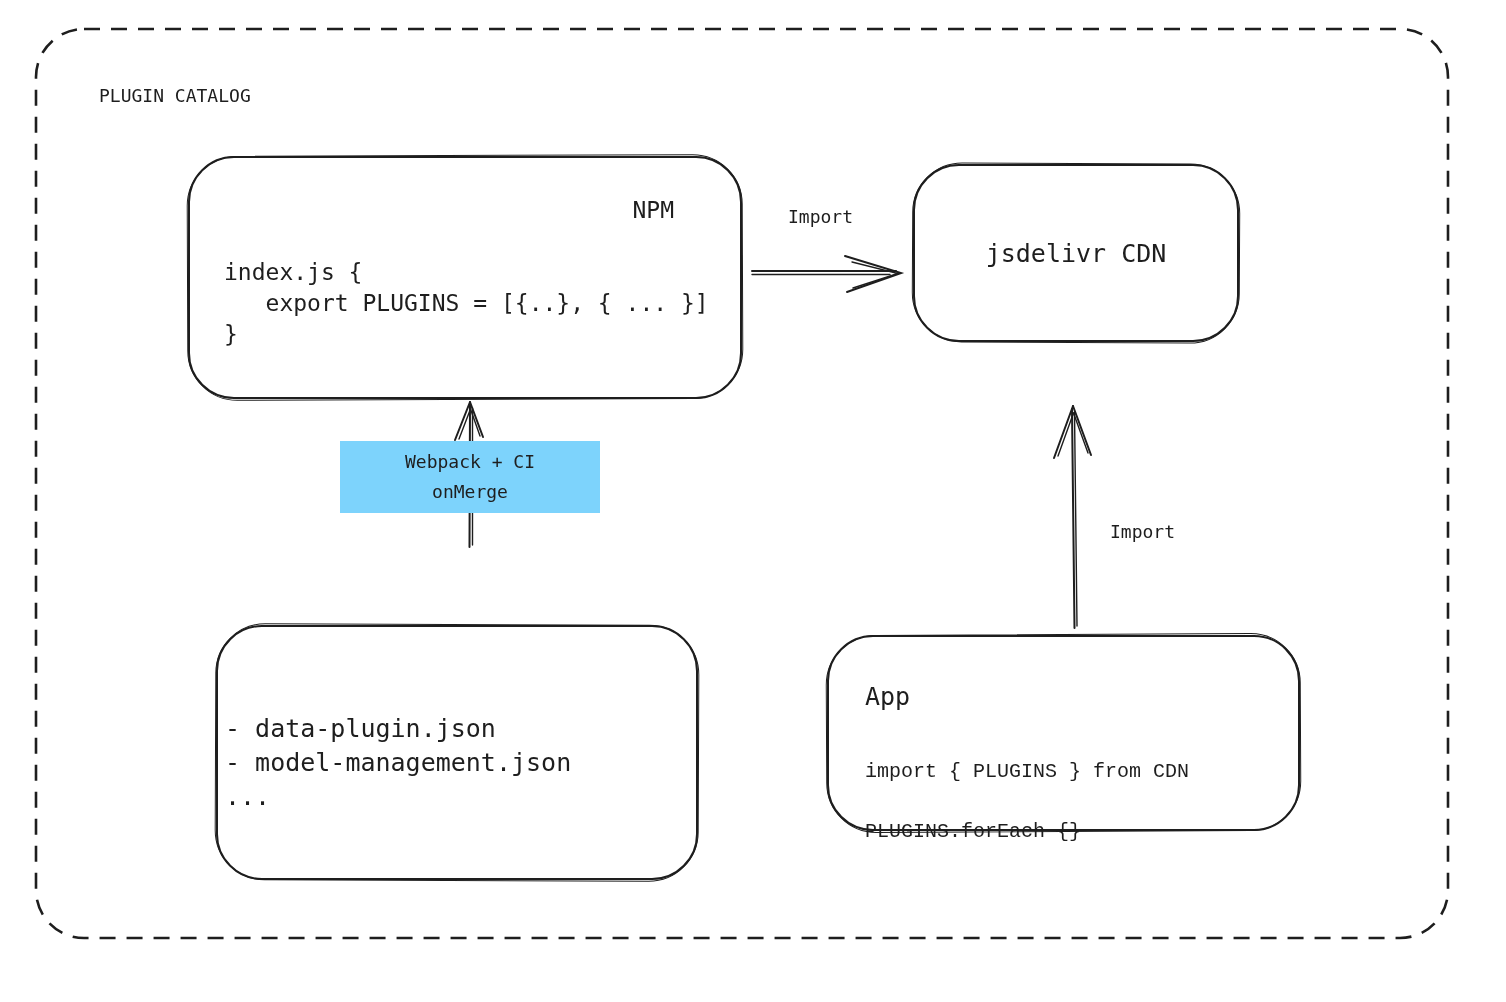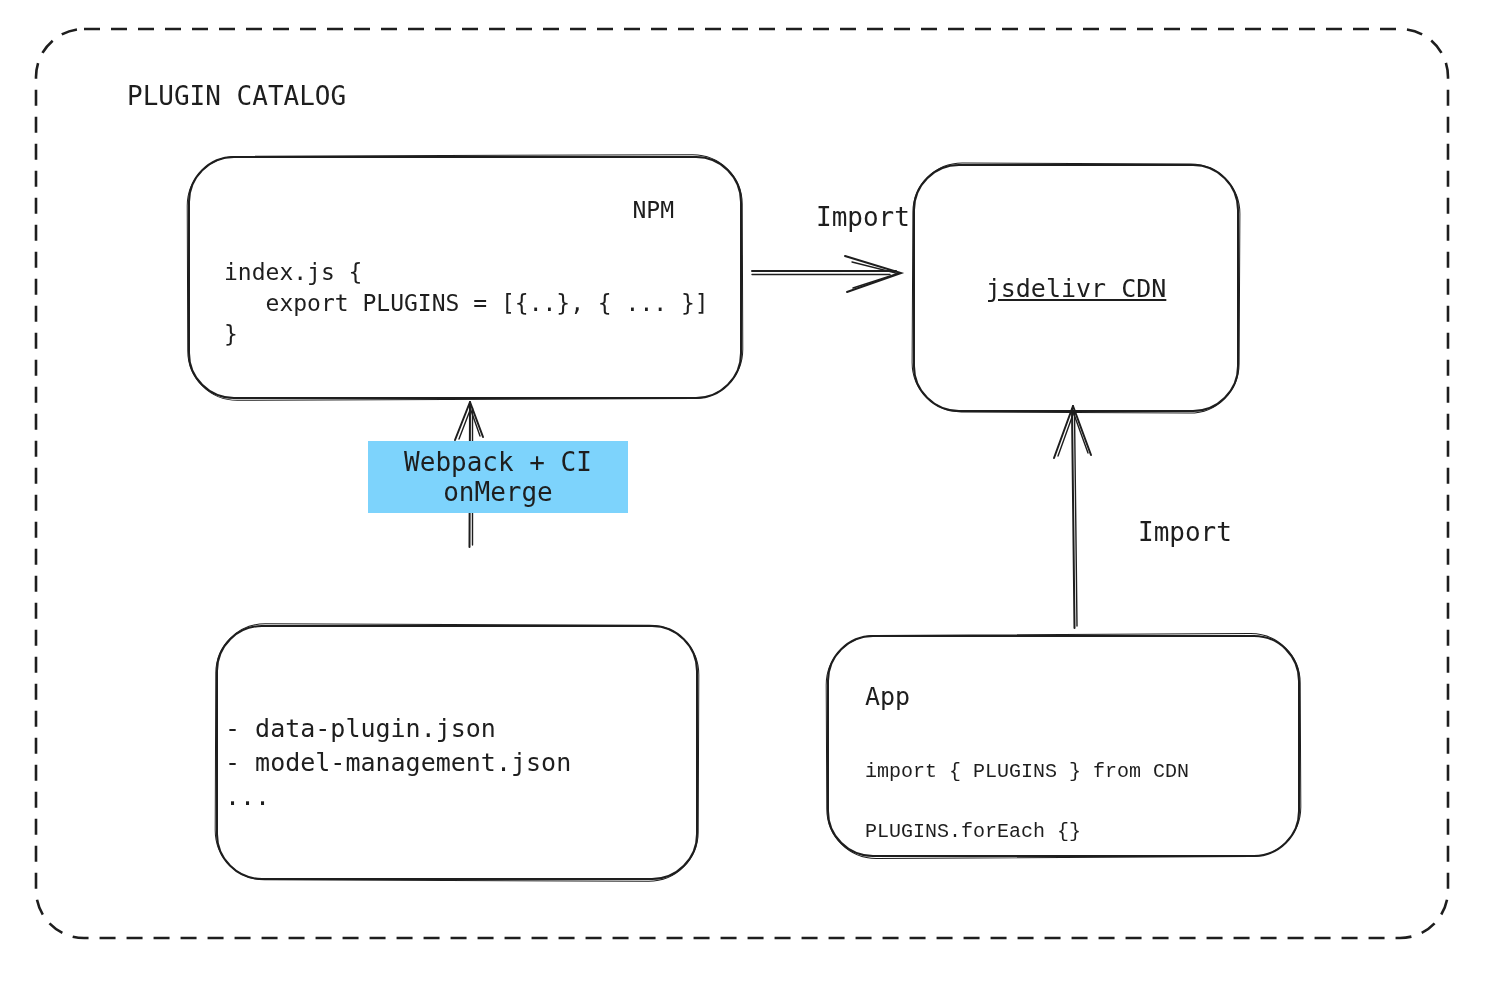--- a/index.html
+++ b/index.html
@@ -25,24 +25,24 @@
     content: "";
     position: absolute;
     inset: -3px;
     border: 1.4px solid #1e1e1e;
     border-radius: 50px;
     transform: rotate(var(--tilt, 0.25deg));
     pointer-events: none;
   }
 
   #npm-box  { left: 188px; top: 156px; width: 554px; height: 243px; --tilt: -0.22deg; }
-  #cdn-box  { left: 913px; top: 164px; width: 326px; height: 248px; --tilt: 0.3deg;
-              display: flex; align-items: center; justify-content: center; text-decoration: underline; }
+  #cdn-box  { left: 913px; top: 164px; width: 326px; height: 178px; --tilt: 0.3deg;
+              display: flex; align-items: center; justify-content: center; }
   #repo-box { left: 216px; top: 625px; width: 482px; height: 255px; --tilt: 0.22deg; }
-  #app-box  { left: 827px; top: 635px; width: 473px; height: 222px; --tilt: -0.28deg; }
+  #app-box  { left: 827px; top: 635px; width: 473px; height: 196px; --tilt: -0.28deg; }
 
   .npm-title {
     position: absolute; left: 0; right: 0; top: 40px;
     text-align: right; padding-right: 66px;
     font-size: 23px; line-height: 24px;
   }
   .npm-code {
     position: absolute; left: 34px; top: 99px;
     font-size: 23px; line-height: 31px;
     font-family: inherit;
@@ -58,21 +58,21 @@
     position: absolute; left: 36px; top: 120px;
     font-size: 20px; line-height: 30px;
     font-family: Liberation Mono, monospace;
   }
 
   svg.layer { position: absolute; left: 0; top: 0; pointer-events: none; }
   .s  { stroke: #1e1e1e; stroke-width: 2;   fill: none; stroke-linecap: round; }
   .s2 { stroke: #1e1e1e; stroke-width: 1.4; fill: none; stroke-linecap: round; }
   .dash { stroke: #1e1e1e; stroke-width: 2.6; fill: none; stroke-dasharray: 16 11; }
 
-  .label { position: absolute; font-size: 26px; line-height: 28px; white-space: pre; margin-left: 28px; }
+  .label { position: absolute; font-size: 18px; line-height: 28px; white-space: pre; }
   #diagram-title  { left: 99px;  top: 82px;  }
   #cache-label    { left: 788px; top: 203px; }
   #import-label   { left: 1110px; top: 518px; }
   #repo-label     { left: 290px; top: 570px; }
   #webpack-label  {
     left: 340px; top: 441px; width: 260px;
     text-align: center; line-height: 30px;
     background: #7dd3fc; padding: 6px 0 6px 0;
   }
 </style>

